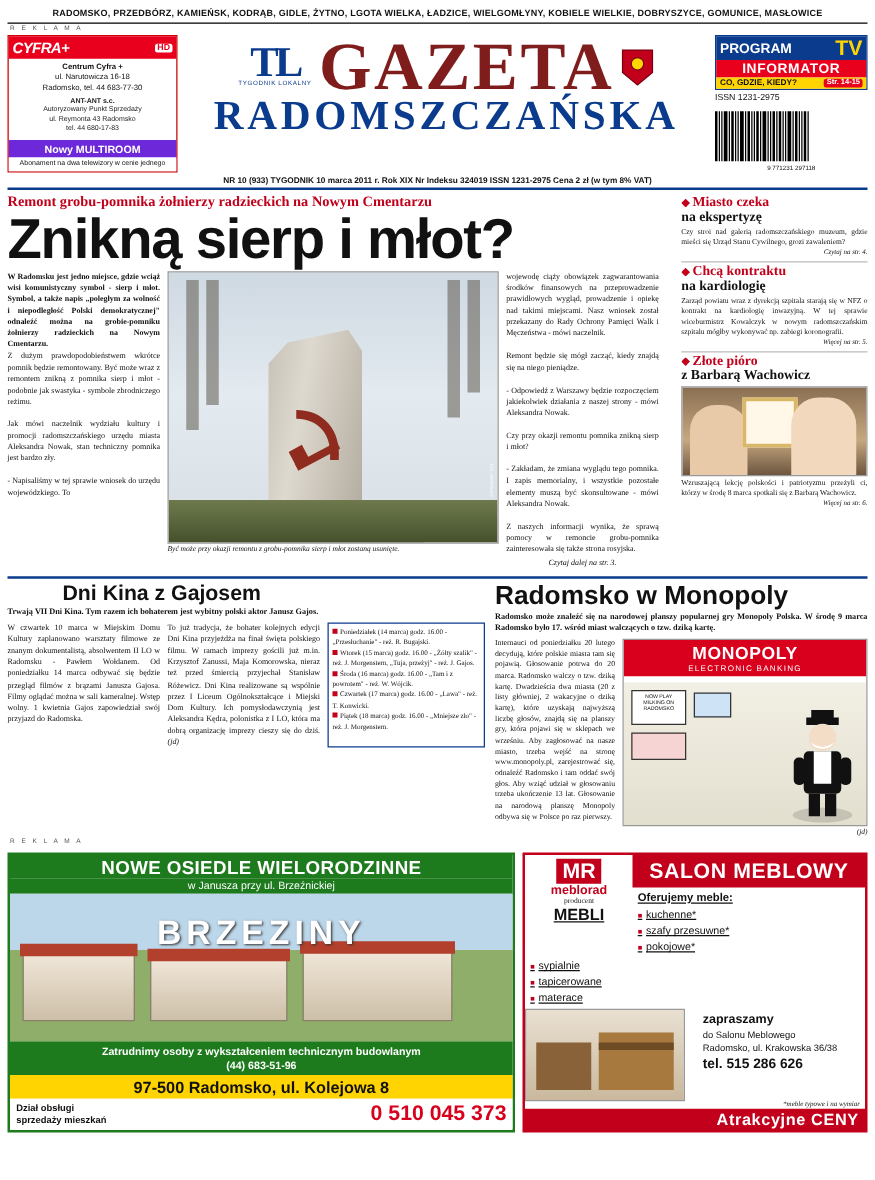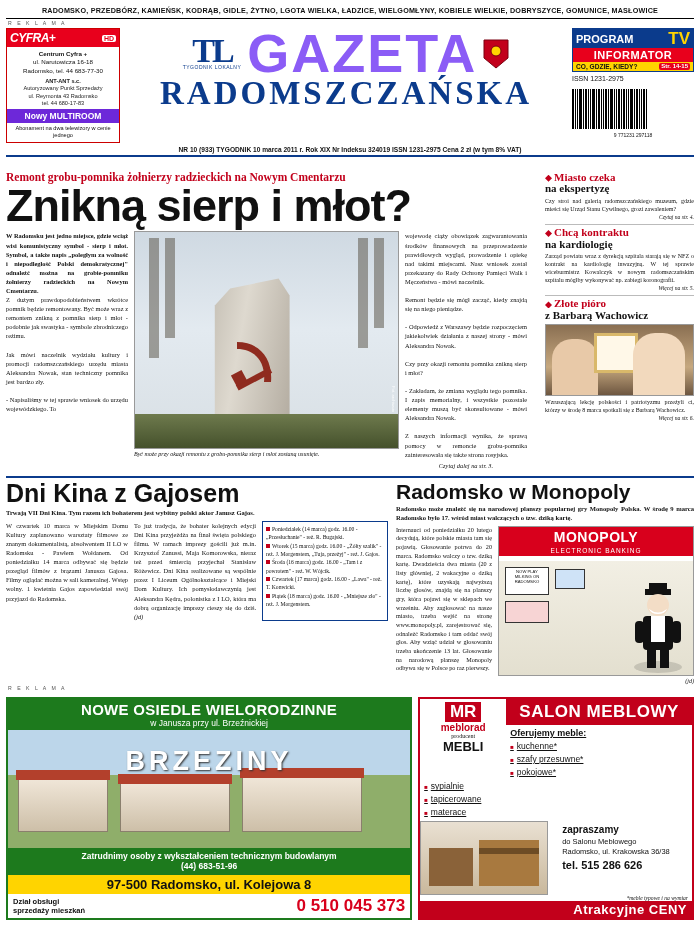--- a/index.html
+++ b/index.html
@@ -24,21 +24,21 @@
   }
   .reklama-lbl {
     font-family:"Liberation Sans", sans-serif;
     font-size:5.2px; letter-spacing:2px; color:#555;
     padding:1px 0 1px 2px;
   }
 
   
   .masthead { display:flex; gap:5px; align-items:stretch; margin-top:1px; }
   .ad-left {
-    width:114px; border:1px solid #c00; background:#fff;
+    width:136px; border:1px solid #c00; background:#fff;
     display:flex; flex-direction:column; font-family:"Liberation Sans", sans-serif;
   }
   .cyfra-bar {
     background:#e8001c; color:#fff; padding:2px 3px;
     display:flex; align-items:center; justify-content:space-between;
   }
   .cyfra-logo { font-size:12px; font-weight:bold; font-style:italic; letter-spacing:-.5px; }
   .cyfra-hd { background:#fff; color:#e8001c; font-size:7px; font-weight:bold; padding:0 2px; border-radius:2px; }
   .ad-left-txt { font-size:6.2px; line-height:1.35; padding:3px; color:#111; text-align:center; }
   .ad-left-txt b { display:block; }
@@ -48,22 +48,22 @@
     font-size:8.5px; font-weight:bold; padding:2px 0;
   }
   .multiroom-sub { background:#fff; color:#111; font-size:5.6px; padding:2px; text-align:center; line-height:1.3; }
 
   .title-block { flex:1; display:flex; flex-direction:column; align-items:center; }
   .title-row { display:flex; align-items:center; justify-content:center; width:100%; gap:6px; }
   .tl-logo { text-align:center; font-family:"Liberation Serif", serif; }
   .tl-letters { font-size:34px; font-weight:bold; color:#0b3b8c; line-height:.8; letter-spacing:-3px; }
   .tl-sub { font-size:5px; letter-spacing:.5px; color:#0b3b8c; font-family:"Liberation Sans", sans-serif; }
   .gazeta {
-    font-size:54px; font-weight:bold; color:#8b5cf6;
-    letter-spacing:2px; line-height:.95; font-family:Liberation Sans, sans-serif;
+    font-size:54px; font-weight:bold; color:#7f1d1d;
+    letter-spacing:2px; line-height:.95; font-family:Liberation Serif, serif;
   }
   .radomsz {
     font-size:33px; font-weight:bold; color:#0b3b8c;
     letter-spacing:3px; line-height:1; margin-top:-2px; font-family:"Liberation Serif", serif;
   }
   .crest { width:26px; height:30px; position:relative; }
   .crest svg { display:block; }
   .issn { font-family:"Liberation Sans", sans-serif; font-size:7px; color:#111; }
 
   .ad-right { width:122px; display:flex; flex-direction:column; gap:3px; }
@@ -79,21 +79,21 @@
   .barcode { height:40px; display:flex; align-items:flex-end; gap:1px; margin-top:4px; }
   .barcode i { display:block; background:#000; width:1px; height:100%; }
   .barcode-num { font-family:"Liberation Sans", sans-serif; font-size:5px; text-align:center; }
 
   .issue-line {
     font-family:"Liberation Sans", sans-serif; font-size:6.6px; font-weight:bold;
     text-align:center; padding:3px 0 2px 0; border-bottom:2px solid #0b3b8c;
   }
 
   
-  .main { display:flex; gap:6px; margin-top:13px; }
+  .main { display:flex; gap:6px; margin-top:3px; }
   .left-main { width:533px; }
   .right-rail { width:149px; }
 
   .kicker {
     color:#c2001b; font-weight:bold; font-size:11.5px;
     font-family:"Liberation Serif", serif; padding:1px 0 2px 0;
   }
   .lead-head {
     font-size:45px; font-weight:bold; letter-spacing:-1px; line-height:.95;
     font-family:"Liberation Sans", sans-serif; margin:0 0 4px 0;
@@ -135,21 +135,21 @@
   .rail-photo { width:100%; height:72px; border:1px solid #999; margin-top:2px; position:relative;
     background:linear-gradient(#8a6f52,#c6a87f 60%,#6d5640); overflow:hidden; }
   .rail-photo .p1 { position:absolute; left:6px; bottom:0; width:46px; height:56px; background:#e8c9a8; border-radius:20px 20px 0 0;}
   .rail-photo .p2 { position:absolute; right:8px; bottom:0; width:52px; height:62px; background:#f2d9bd; border-radius:22px 22px 0 0;}
   .rail-photo .frame { position:absolute; left:48px; top:8px; width:44px; height:40px; border:3px solid #d9b86a; background:#fff8e8;}
 
   
   .mid { display:flex; gap:6px; margin-top:6px; border-top:2px solid #0b3b8c; padding-top:3px; }
   .mid-left { width:384px; }
   .mid-right { width:298px; }
-  .sec-head { font-size:25px; font-weight:bold; font-family:"Liberation Sans", sans-serif; line-height:1; }
+  .sec-head { font-size:17px; font-weight:bold; font-family:"Liberation Sans", sans-serif; line-height:1;margin-left:44px; }
   .sec-lead { font-size:6.6px; font-weight:bold; line-height:1.35; padding:3px 0 3px 0; text-align:justify; }
   .mid-cols { display:flex; gap:6px; }
   .mid-cols .col { width:122px; }
   .progbox { width:126px; border:1px solid #0b3b8c; }
   .progbox-h { background:#0b3b8c; color:#fff; text-align:center; font-size:8.5px;
     font-weight:bold; padding:3px 2px; line-height:1.15; font-family:"Liberation Serif", serif; }
   .progbox-b { font-size:5.6px; line-height:1.5; padding:3px; }
   .progbox-b .it { display:block; }
   .sq { display:inline-block; width:4px; height:4px; background:#c2001b; margin-right:2px; }
 
@@ -192,21 +192,21 @@
   .brz-dz { font-family:"Liberation Sans", sans-serif; font-size:7.5px; font-weight:bold; color:#111; line-height:1.2;}
   .brz-tel { font-family:"Liberation Sans", sans-serif; font-size:17px; font-weight:bold; color:#d8001c; }
 
   .ad-meb { width:298px; border:2px solid #c2001b; background:#fff; display:flex; flex-direction:column; }
   .meb-top { display:flex; }
   .meb-logo { width:86px; padding:3px; text-align:center; }
   .mr { display:inline-block; background:#c2001b; color:#fff; font-family:"Liberation Sans", sans-serif;
      font-weight:bold; font-size:17px; padding:0 5px; }
   .meb-logo .nm { font-family:"Liberation Sans", sans-serif; font-size:10px; font-weight:bold; color:#c2001b; display:block;}
   .meb-logo .pr { font-size:6px; display:block; }
-  .meb-logo .mb { font-family:"Liberation Sans", sans-serif; font-size:13px; font-weight:bold; display:block; }
+  .meb-logo .mb { font-family:"Liberation Sans", sans-serif; font-size:13px; font-weight:bold; display:block;text-decoration:underline; }
   .salon { flex:1; background:#c2001b; color:#fff; font-family:"Liberation Sans", sans-serif;
      font-weight:bold; font-size:17px; text-align:center; padding:3px 0; letter-spacing:.5px; }
   .meb-offer { font-family:"Liberation Sans", sans-serif; font-size:8.5px; line-height:1.5; padding:2px 4px;text-decoration:underline; }
   .meb-offer b { font-size:9px; }
   .meb-offer .li::before { content:"\25A0"; color:#c2001b; font-size:6px; margin-right:3px; }
   .meb-mid { display:flex; }
   .meb-img { width:128px; height:74px; border:1px solid #999; position:relative; overflow:hidden;
      background:linear-gradient(#e9e0d2,#c9b89c); }
   .meb-right { flex:1; font-family:"Liberation Sans", sans-serif; font-size:7.5px; line-height:1.4; padding:2px 14px; }
   .meb-zap { font-size:10px; font-weight:bold; }

